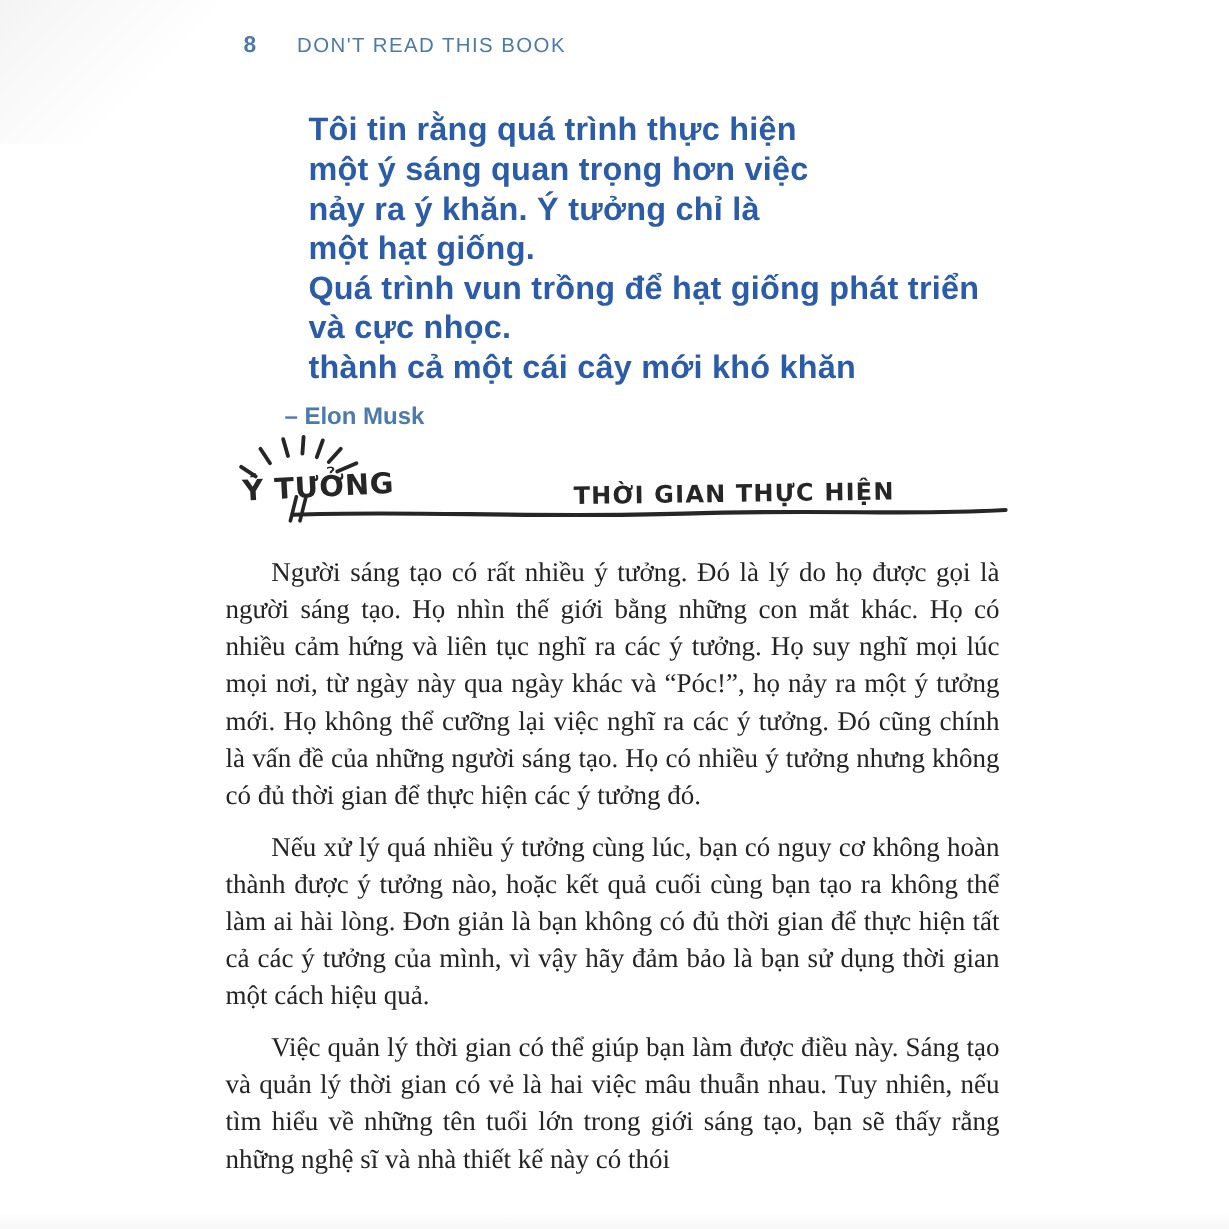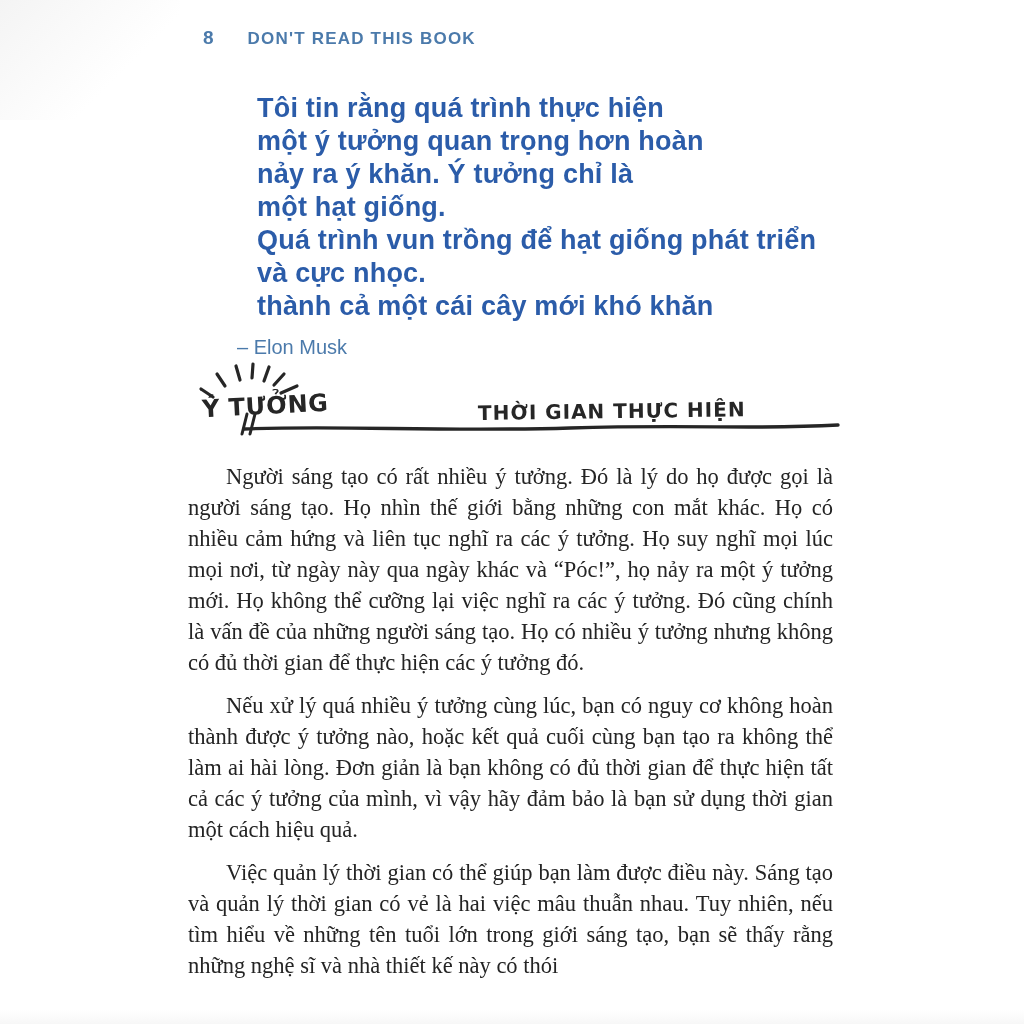--- a/index.html
+++ b/index.html
@@ -28,35 +28,35 @@
   
   .header{
     position:absolute;left:203px;top:27px;
     display:flex;align-items:baseline;gap:34px;
     color:#4b7aab;
   }
   .page-number{
     font-size:19px;font-weight:700;
   }
   .book-title{
-    font-size:17px;font-weight:700;letter-spacing:1.2px;
+    font-size:17px;font-weight:400;letter-spacing:1.2px;
   }
 
   
   .quote{
     position:absolute;left:237px;top:92px;width:600px;
     color:#2b5ca9;font-weight:700;
     font-size:27px;line-height:33px;
     letter-spacing:0.2px;
     margin-left:20px;
   }
   .quote .qline{white-space:nowrap;}
   .attribution{
     position:absolute;left:237px;top:336px;
-    color:#4b7aab;font-size:20px;font-weight:400;
+    color:#4b7aab;font-size:20px;font-weight:700;
   }
 
   
   .diagram{
     position:absolute;left:190px;top:356px;width:660px;height:92px;
   }
   .diagram svg{display:block;}
   .hand-text{
     font-family:"DejaVu Sans",sans-serif;
     font-weight:700;
@@ -83,21 +83,21 @@
 
   <div class="edge-left"></div>
 
   <div class="header">
     <span class="page-number">8</span>
     <span class="book-title">DON'T READ THIS BOOK</span>
   </div>
 
   <div class="quote">
     <div class="qline">Tôi tin rằng quá trình thực hiện</div>
-    <div class="qline">một ý tưởng quan trọng hơn hoàn</div>
+    <div class="qline">một ý sáng quan trọng hơn việc</div>
     <div class="qline">nảy ra ý khăn. Ý tưởng chỉ là</div>
     <div class="qline">một hạt giống.</div>
     <div class="qline">Quá trình vun trồng để hạt giống phát triển</div>
     <div class="qline">và cực nhọc.</div>
     <div class="qline">thành cả một cái cây mới khó khăn</div>
   </div>
 
   <div class="attribution">– Elon Musk</div>
 
   <div class="diagram">

